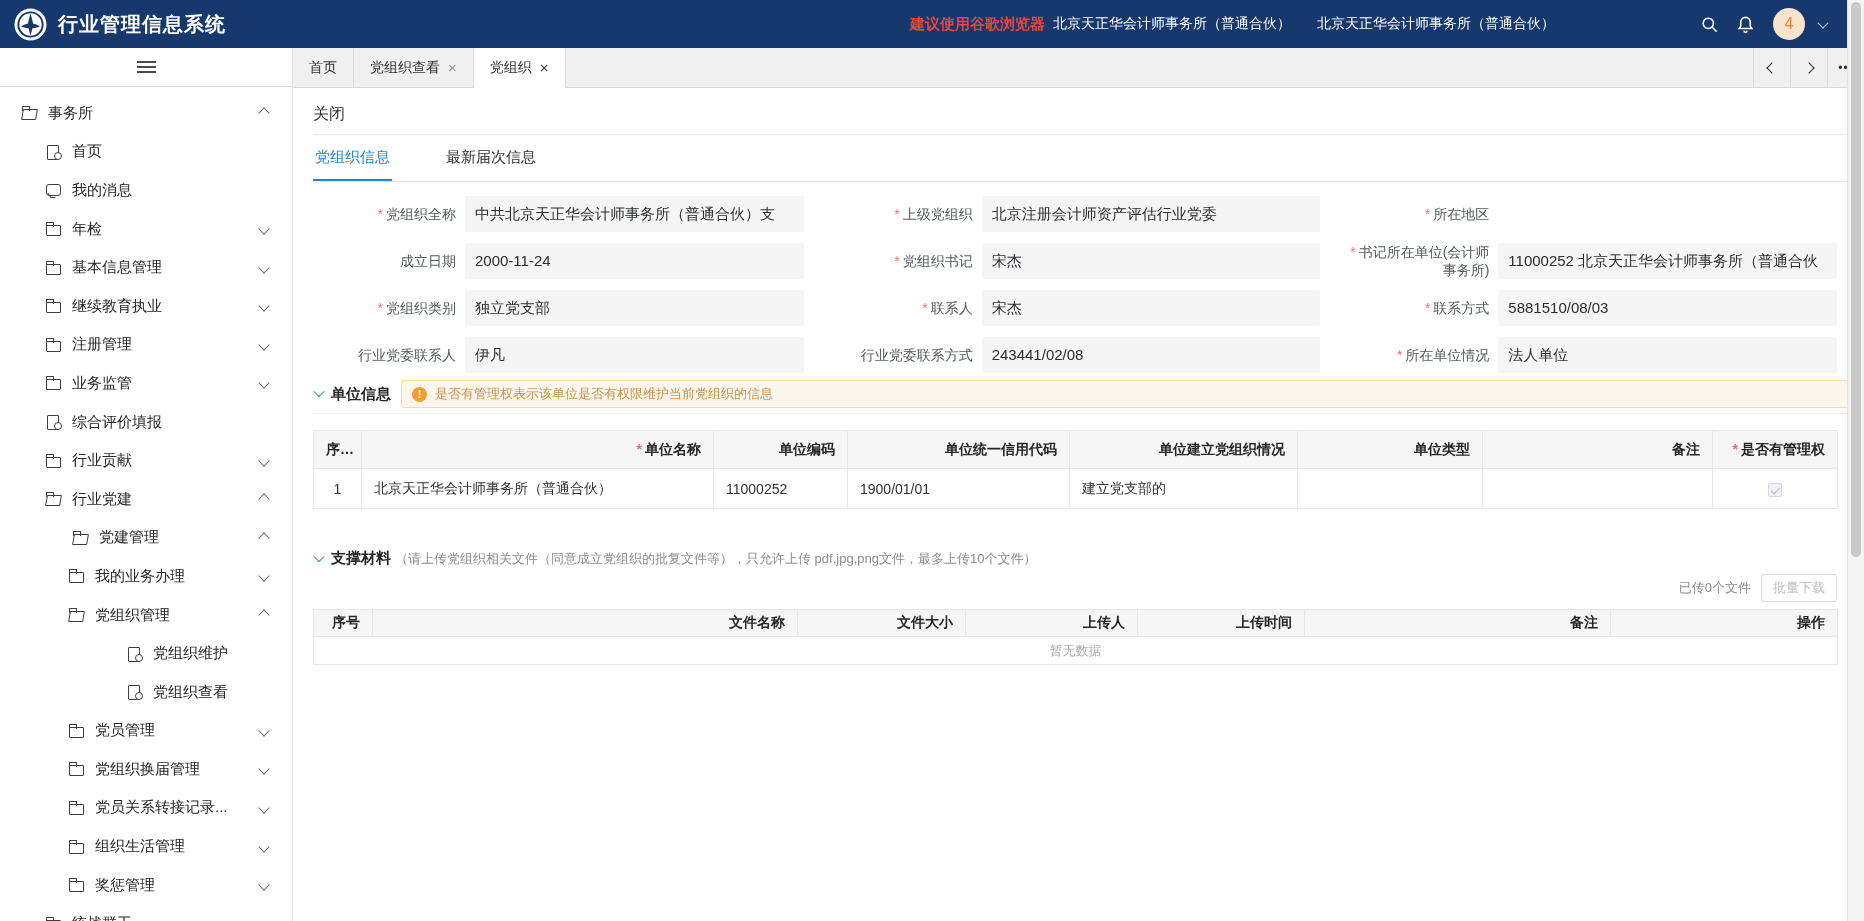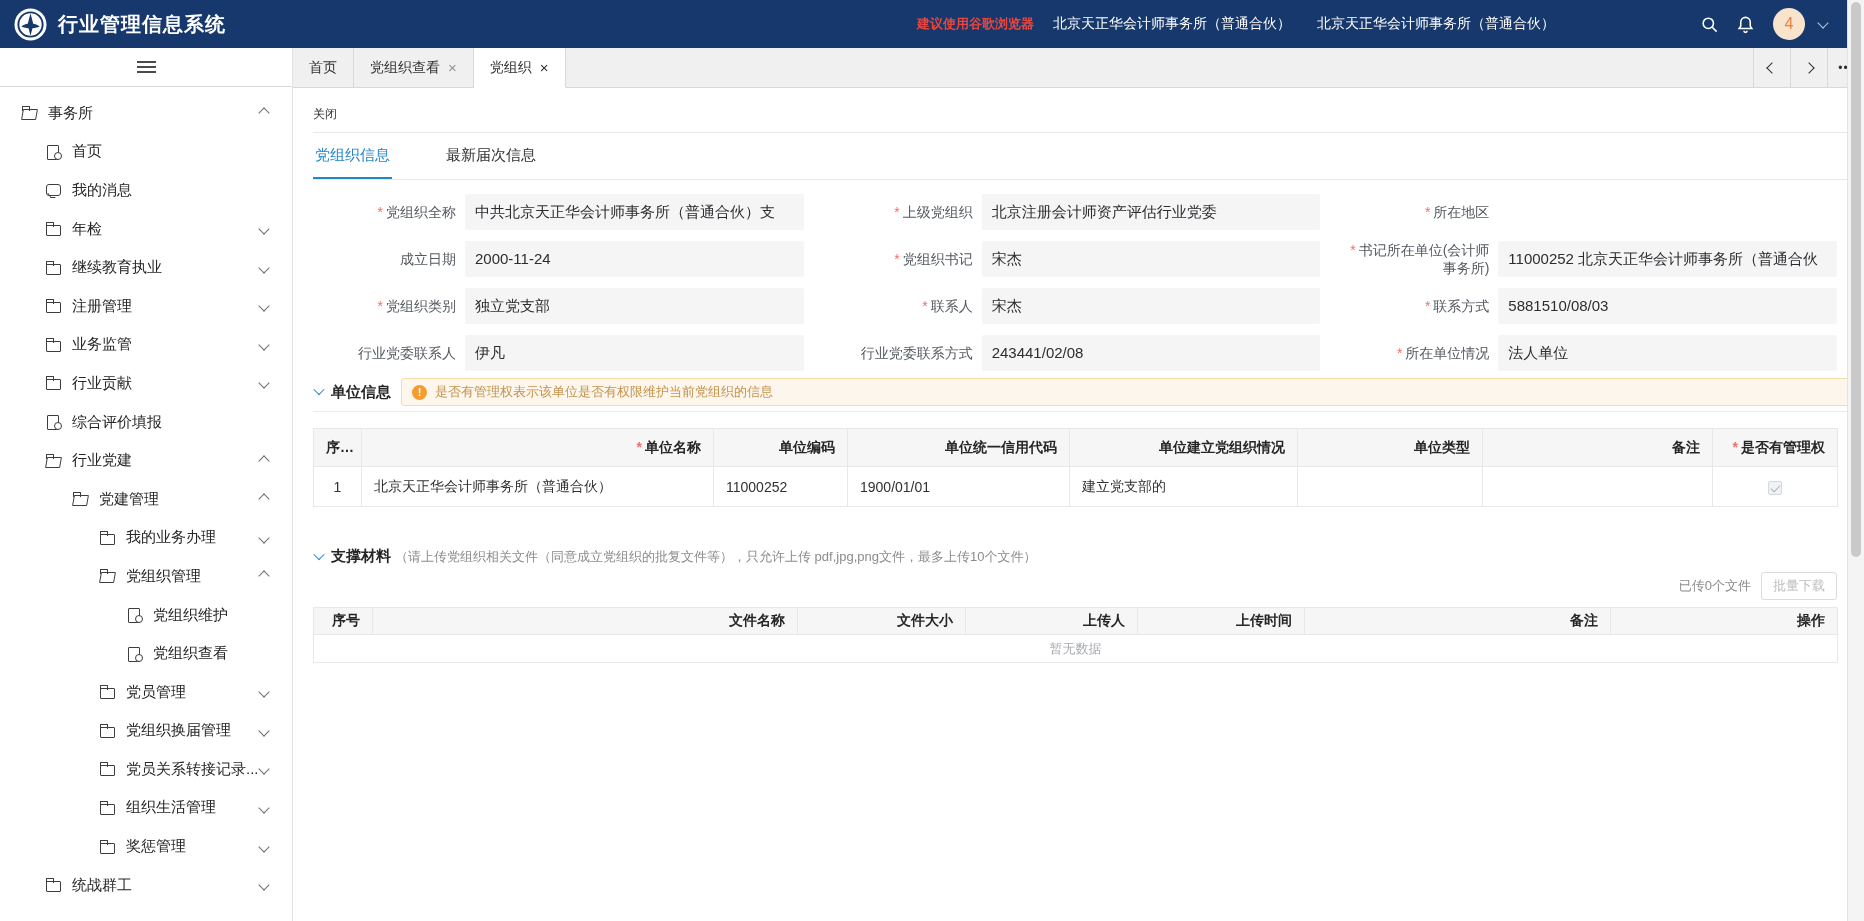--- a/index.html
+++ b/index.html
@@ -4,40 +4,40 @@
 <style>
   * { margin:0; padding:0; box-sizing:border-box; }
   html,body { width:1864px; height:921px; overflow:hidden; }
   body { font-family:"Liberation Sans","DejaVu Sans",sans-serif; background:#fff; position:relative; color:#303133; }
 
   
   .topbar { height:48px; background:#16386c; display:flex; align-items:center; padding:0 37px 0 14px; }
   .logo { width:33px; height:33px; flex:0 0 33px; }
   .app-title { color:#fff; font-size:20px; font-weight:bold; margin-left:11px; letter-spacing:1px; }
   .topbar-right { margin-left:auto; display:flex; align-items:center; }
-  .browser-tip { color:#e8473f; font-size:13px; font-weight:bold; margin-right:19px; }
+  .browser-tip { color:#e8473f; font-size:15px; font-weight:bold; margin-right:8px; }
   .top-org { color:#fff; font-size:14px; margin-right:26px; }
   .top-ic { width:20px; height:20px; display:flex; align-items:center; justify-content:center; cursor:pointer; }
   .ic-gap { margin-left:118px; }
   .ic-gap2 { margin-left:16px; }
   .avatar { width:32px; height:32px; border-radius:50%; background:#f8e3cd; color:#e8823c; font-size:16px; display:flex; align-items:center; justify-content:center; margin-left:18px; }
   .caret { width:8px; height:8px; border-right:1.6px solid #b9c6da; border-bottom:1.6px solid #b9c6da; transform:rotate(45deg); margin:-3px 0 0 14px; }
 
   
   .main { display:flex; height:873px; }
   .sidebar { width:293px; flex:0 0 293px; border-right:1px solid #e3e3e3; background:#fff; overflow:hidden;text-align:center; }
   .side-head { height:39px; border-bottom:1px solid #d9d9d9; display:flex; align-items:center; justify-content:center; }
   .burger { width:19px; display:flex; flex-direction:column; gap:3px; cursor:pointer; }
   .burger i { display:block; height:2px; background:#4a4a4a; }
   .tree { padding-top:7px; }
   .tree-item { height:38.6px; display:flex; align-items:center; cursor:pointer; }
   .tree-item.lv0 { padding-left:21px; }
   .tree-item.lv1 { padding-left:45px; }
   .tree-item.lv2 { padding-left:72px; }
-  .tree-item.lv3 { padding-left:99px; }
+  .tree-item.lv3 { padding-left:68px; }
   .tree-item.lv4 { padding-left:126px; }
   .tree-label { font-size:15px; color:#262626; white-space:nowrap; overflow:hidden; text-overflow:ellipsis; max-width:150px; }
   .chev { width:8px; height:8px; border-right:1.6px solid #6e6e6e; border-bottom:1.6px solid #6e6e6e; display:inline-block; flex:0 0 8px; }
   .tree-item .chev { margin-left:auto; margin-right:24px; }
   .chev.down { transform:rotate(45deg); }
   .chev.up { transform:rotate(-135deg); }
   .chev.blue { border-color:#2486c9; border-width:1.8px; transform:rotate(45deg) translate(-1px,-1px); }
 
   .tree-icon { width:17px; height:16px; position:relative; flex:0 0 17px; margin-right:10px; }
   .tree-icon.folder::before, .tree-icon.folder-open::before { content:""; position:absolute; left:1px; top:4px; width:13px; height:9px; border:1.3px solid #3d3d3d; border-radius:1px; background:#fff; }
@@ -60,21 +60,21 @@
   .tabctl { margin-left:auto; display:flex; }
   .ctl { width:37px; display:flex; align-items:center; justify-content:center; border-left:1px solid #d9d9d9; cursor:pointer; }
   .arr { width:8px; height:8px; border-left:1.8px solid #2f2f2f; border-bottom:1.8px solid #2f2f2f; }
   .arr.left { transform:rotate(45deg); }
   .arr.right { transform:rotate(225deg); }
   .more::before { content:"•••"; font-size:12px; color:#2f2f2f; letter-spacing:1px; }
 
   
   .page { flex:1; background:#fff; padding:0 11px 0 20px; overflow:hidden; }
   .close-row { margin-top:16px; padding-bottom:9px; border-bottom:1px solid #e8e8e8; }
-  .close-btn { font-size:12px; color:#303133; cursor:pointer; display:inline-block; }
+  .close-btn { font-size:16px; color:#303133; cursor:pointer; display:inline-block; }
   .subtabs { display:flex; border-bottom:1px solid #e8e8e8; }
   .subtab { font-size:15px; color:#303133; padding:13px 2px 14px; margin-right:52px; cursor:pointer; }
   .subtab.active { color:#2486c9; border-bottom:2px solid #2486c9; padding-bottom:12px; }
   .sec-head { margin-top:22px; padding-bottom:11px; border-bottom:1px solid #ececec; display:flex; align-items:center; }
   .sec-bar { width:4px; height:19px; background:#2486c9; margin-right:9px; }
   .sec-title { font-size:16px; font-weight:bold; color:#262626; }
 
   
   .form-grid { width:1524px; margin-top:14px; display:grid; grid-template-columns:1fr 1fr 1fr; column-gap:26px; row-gap:11px; }
   .field { display:flex; align-items:center; min-height:36px; }
@@ -176,49 +176,54 @@
           <span class="tree-label">我的消息</span>
 
         </div>
 
         <div class="tree-item lv1">
           <span class="tree-icon folder"></span>
           <span class="tree-label">年检</span>
           <span class="chev down"></span>
         </div>
 
+        <div class="tree-item lv1">
+          <span class="tree-icon folder"></span>
+          <span class="tree-label">基本信息管理</span>
+          <span class="chev down"></span>
+        </div>
 
         <div class="tree-item lv1">
           <span class="tree-icon folder"></span>
           <span class="tree-label">继续教育执业</span>
           <span class="chev down"></span>
         </div>
 
         <div class="tree-item lv1">
           <span class="tree-icon folder"></span>
           <span class="tree-label">注册管理</span>
           <span class="chev down"></span>
         </div>
 
         <div class="tree-item lv1">
           <span class="tree-icon folder"></span>
           <span class="tree-label">业务监管</span>
-          <span class="chev down"></span>
-        </div>
-
-        <div class="tree-item lv1">
-          <span class="tree-icon folder"></span>
-          <span class="tree-label">行业贡献</span>
           <span class="chev down"></span>
         </div>
 
         <div class="tree-item lv1">
           <span class="tree-icon doc"></span>
           <span class="tree-label">综合评价填报</span>
 
+        </div>
+
+        <div class="tree-item lv1">
+          <span class="tree-icon folder"></span>
+          <span class="tree-label">行业贡献</span>
+          <span class="chev down"></span>
         </div>
 
         <div class="tree-item lv1">
           <span class="tree-icon folder-open"></span>
           <span class="tree-label">行业党建</span>
           <span class="chev up"></span>
         </div>
 
         <div class="tree-item lv2">
           <span class="tree-icon folder-open"></span>

